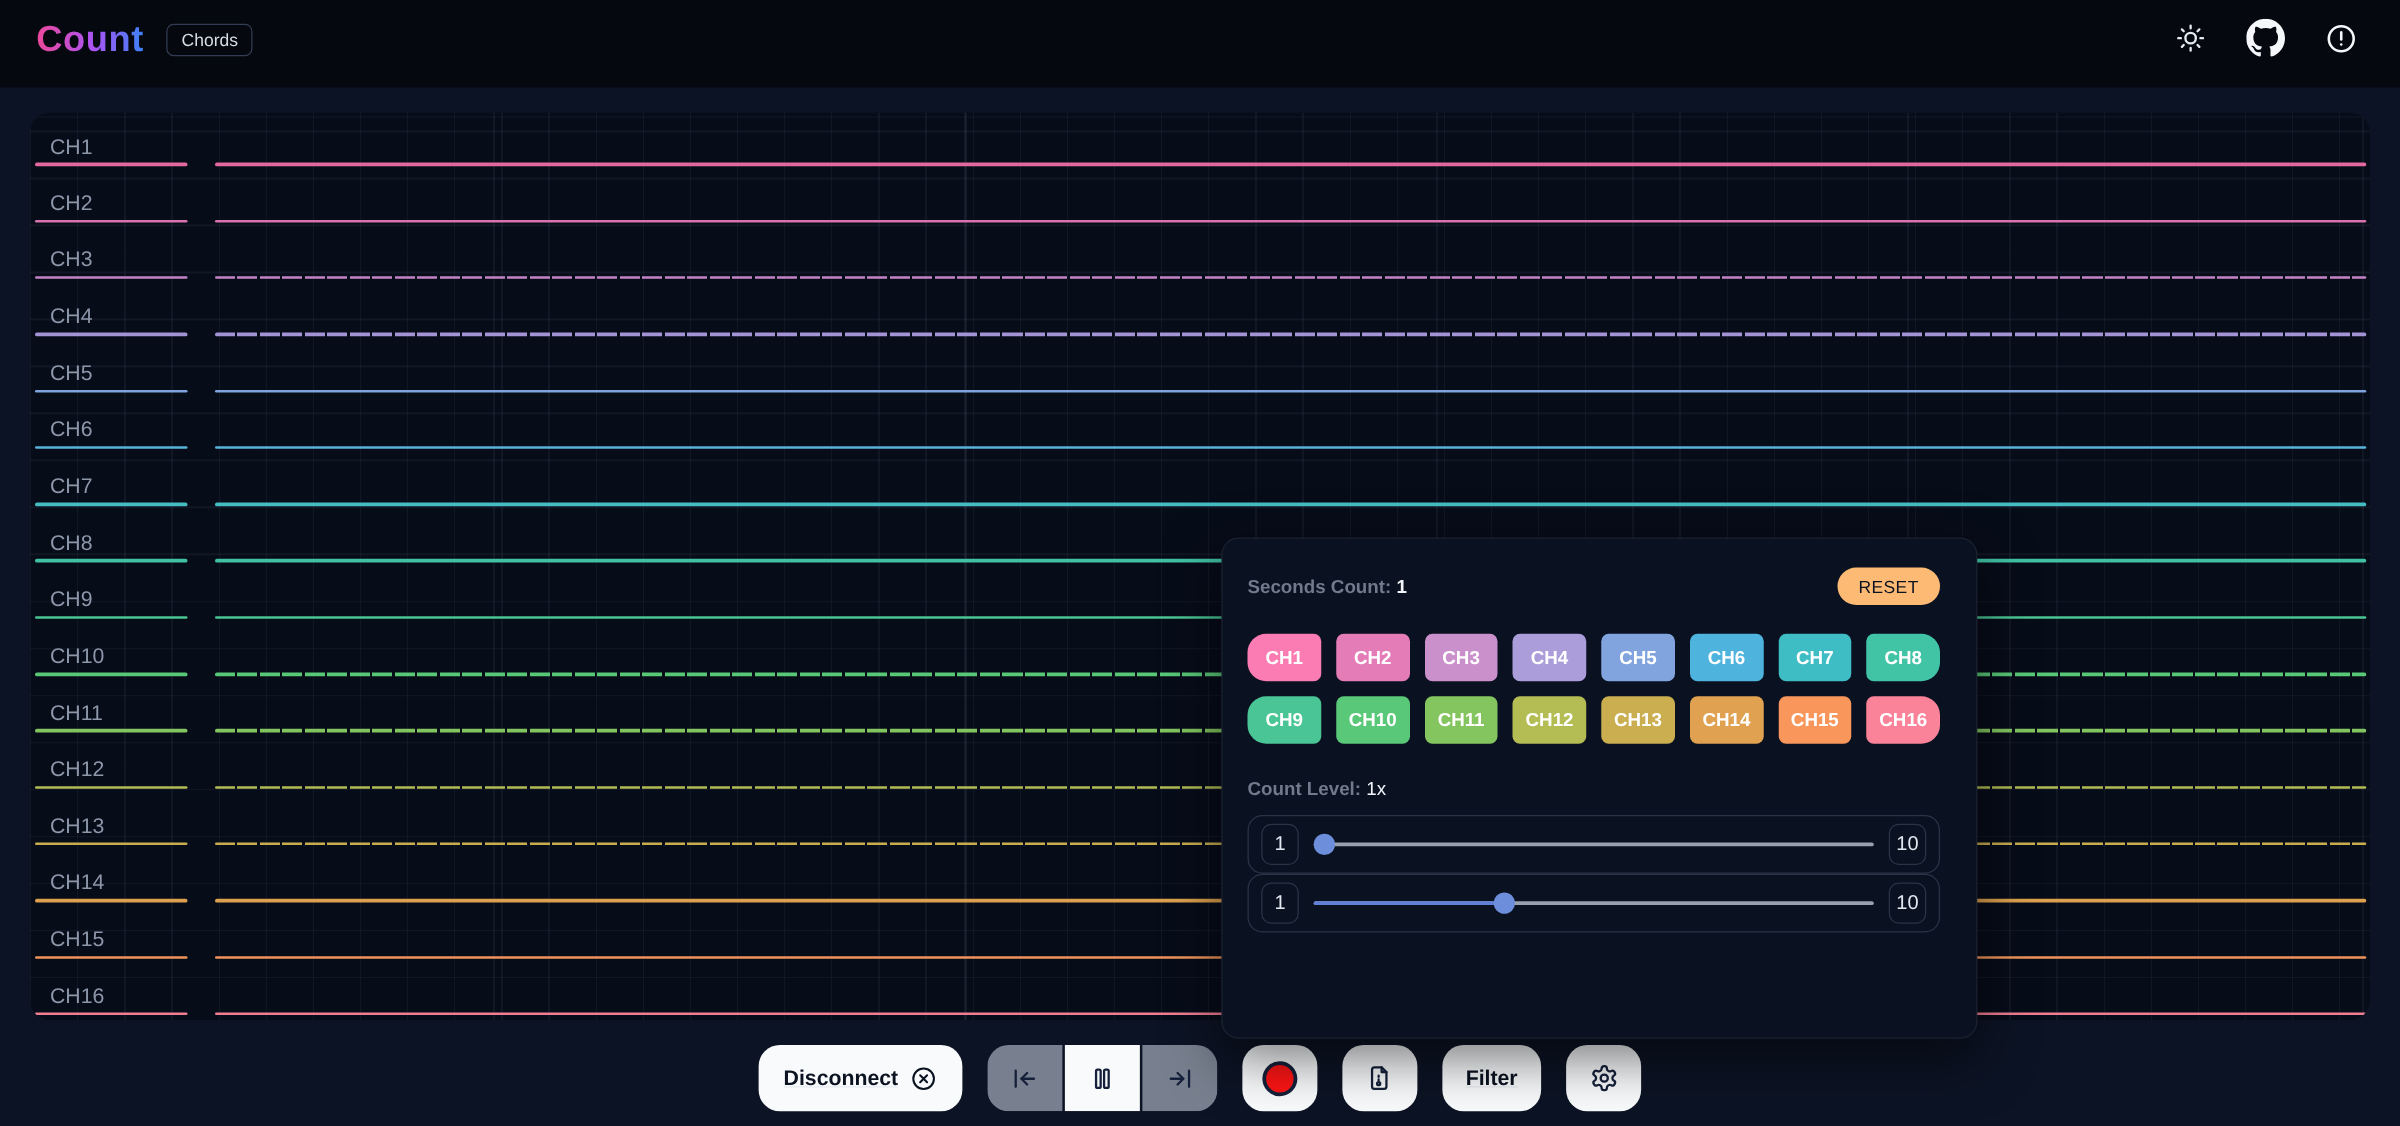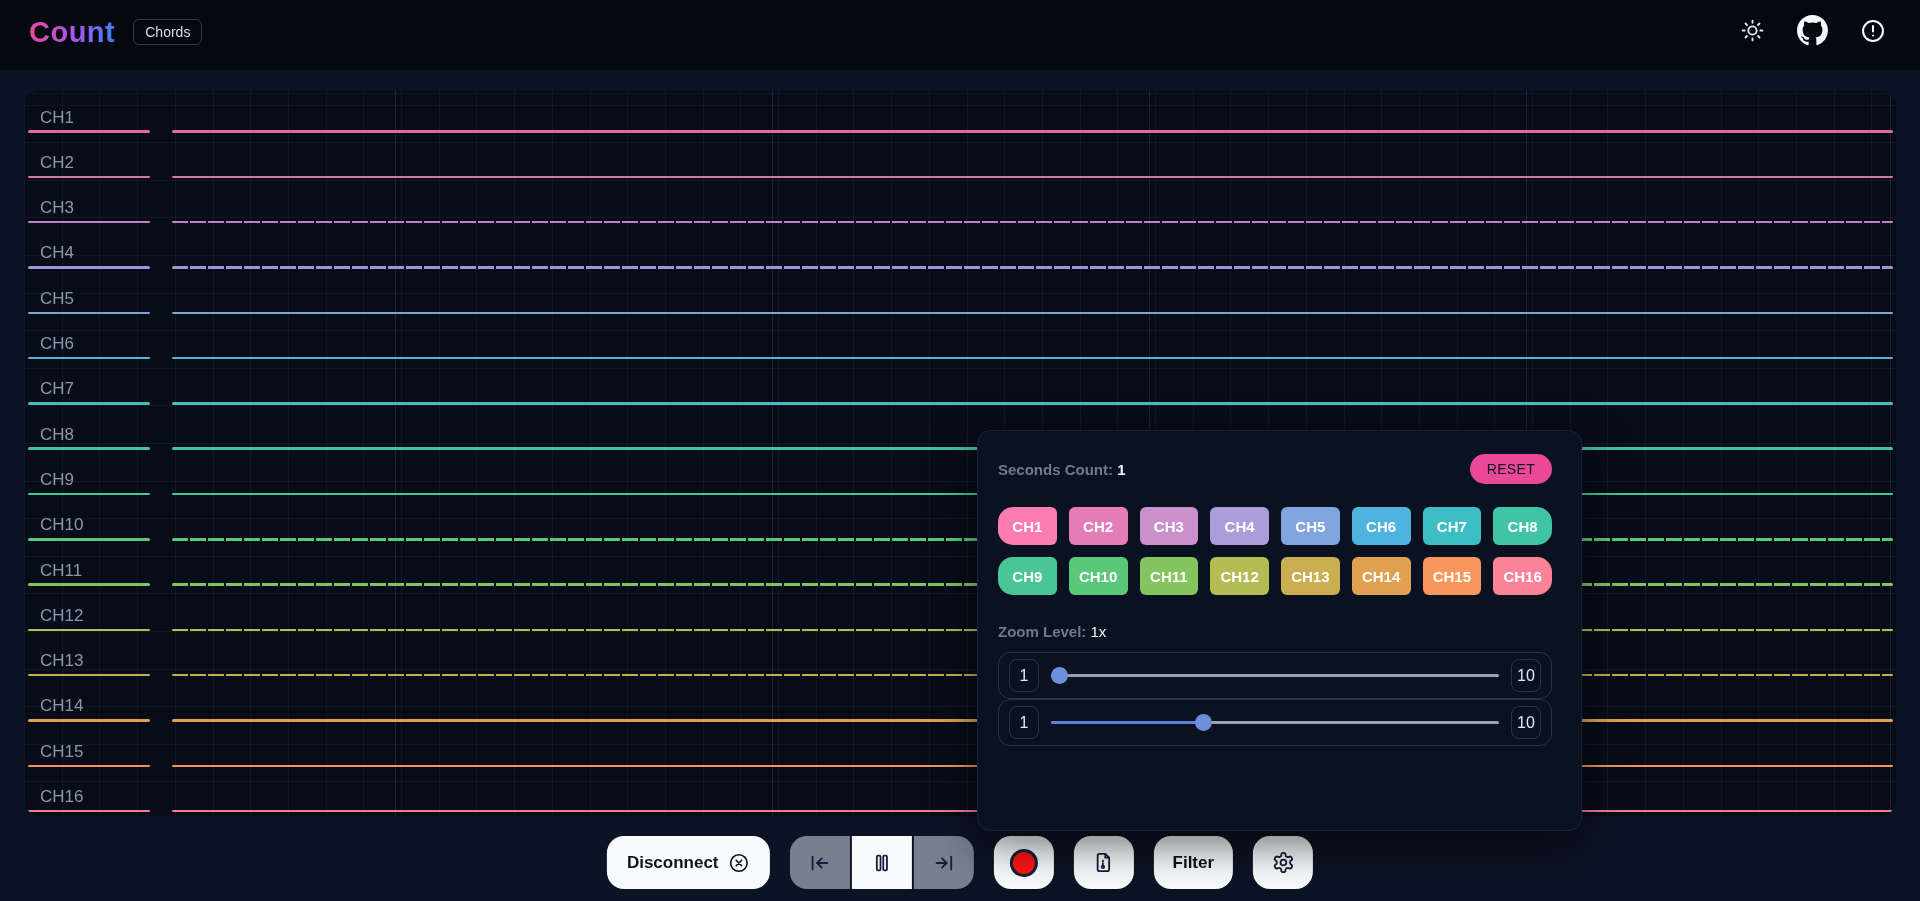--- a/index.html
+++ b/index.html
@@ -46,21 +46,21 @@
   
   .popover {
     position:absolute; left:977px; top:430px; width:605px; height:401px;
     background:#0a1120; border:1px solid rgba(148,163,184,0.12); border-radius:14px;
     box-shadow:0 14px 44px rgba(0,0,0,0.55); padding:23px 29px 24px 20px; z-index:5;
   }
   .pop-header { display:flex; align-items:center; justify-content:space-between; margin-bottom:23px; }
   .pop-label { font-size:15px; font-weight:bold; color:#717a8c; }
   .pop-label b { color:#f1f5f9; font-weight:bold; }
   .reset-btn {
-    background:#ec4899; color:#0b1220; border:none; border-radius:15px;
+    background:#fdba74; color:#0b1220; border:none; border-radius:15px;
     font-size:14px; font-weight:500; letter-spacing:.3px; padding:7px 17px; cursor:pointer;
     font-family:inherit;
   }
   .ch-btn-row { display:flex; gap:12px; margin-bottom:12px; }
   .ch-btn {
     flex:1; height:38px; border:none; border-radius:6px; cursor:pointer;
     color:#fff; font-size:15px; font-weight:bold; font-family:inherit;
   }
   .ch-btn-row .ch-btn:first-child { border-top-left-radius:15px; border-bottom-left-radius:15px; }
   .ch-btn-row .ch-btn:last-child  { border-top-right-radius:15px; border-bottom-right-radius:15px; }
@@ -84,21 +84,21 @@
   }
   .track-fill { position:absolute; left:0; top:8.5px; height:3px; background:#5f80d6; border-radius:2px; }
   .thumb {
     position:absolute; top:1.5px; width:17px; height:17px; border-radius:50%;
     background:#6d8edb;
   }
 
   
   .toolbar {
     position:absolute; left:50%; transform:translateX(-50%); bottom:12px;
-    display:flex; align-items:center; gap:20px; z-index:4;
+    display:flex; align-items:center; gap:20px; z-index:4;text-decoration:underline;
   }
   .pill {
     height:53px; background:#f8fafc; color:#0b1220; border:none; border-radius:17px;
     display:flex; align-items:center; justify-content:center; gap:9px;
     font-size:17px; font-weight:bold; cursor:pointer; font-family:inherit;
   }
   .disconnect { padding:0 20px; }
   .seg-group { display:flex; height:53px; border-radius:17px; overflow:hidden; gap:2px; }
   .seg {
     width:60px; border:none; display:flex; align-items:center; justify-content:center;
@@ -222,21 +222,21 @@
       <button class="ch-btn" style="background: rgb(89, 200, 120);">CH10</button>
       <button class="ch-btn" style="background: rgb(133, 197, 96);">CH11</button>
       <button class="ch-btn" style="background: rgb(180, 189, 84);">CH12</button>
       <button class="ch-btn" style="background: rgb(202, 174, 80);">CH13</button>
       <button class="ch-btn" style="background: rgb(224, 161, 80);">CH14</button>
       <button class="ch-btn" style="background: rgb(248, 150, 92);">CH15</button>
       <button class="ch-btn" style="background: rgb(251, 131, 153);">CH16</button>
     </div>
 
   <div class="slider-label mt-28">
-    <span>Zoom Level:</span>
+    <span>Count Level:</span>
     <b>1x</b>
   </div>
   <div class="slider-group">
     <div class="num-box">1</div>
     <div class="track-wrap">
       <div class="track"></div>
       <div class="track-fill" id="zoom-fill" style="width: 2%;"></div>
       <div class="thumb" id="zoom-thumb" style="left: calc(2% - 8.5px);"></div>
     </div>
     <div class="num-box">10</div>

